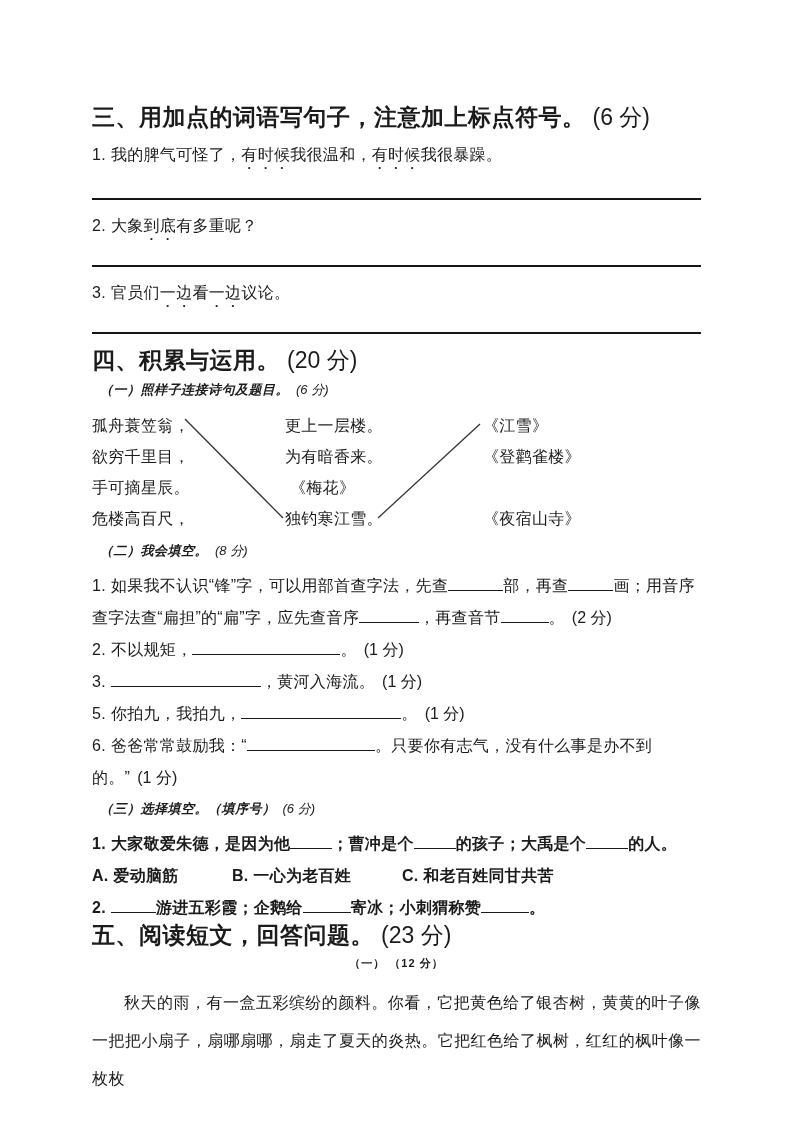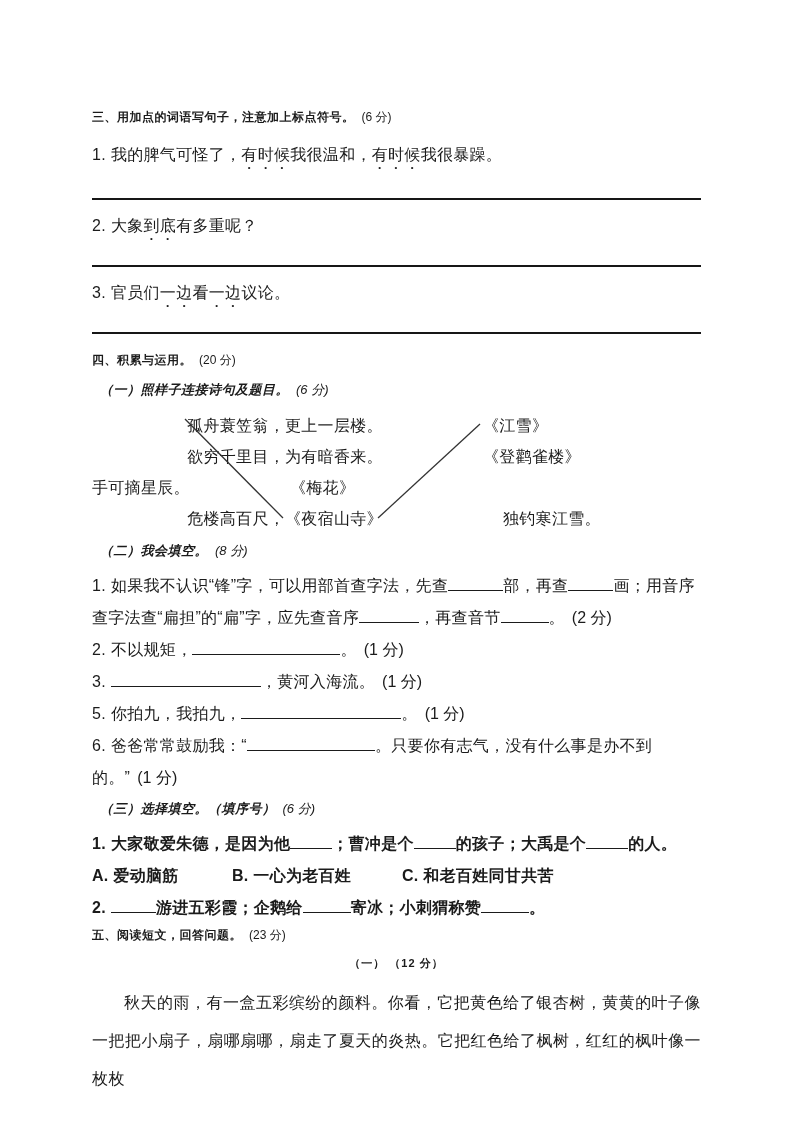--- a/index.html
+++ b/index.html
@@ -10,21 +10,21 @@
     font-family: "Liberation Sans", sans-serif;
     overflow: hidden;
   }
   .page {
     box-sizing: border-box;
     width: 793px; height: 1122px;
     padding: 106px 92px 0 92px;
   }
   
   .sec-title {
-    font-size: 12px; font-weight: 700;
+    font-size: 23px; font-weight: 700;
     line-height: 22px; margin: 0 0 16px 0;
     letter-spacing: 0.5px;
   }
   .sub-title {
     font-size: 13px; font-weight: 700;
     line-height: 22px; margin: 0 0 0 8px;
     letter-spacing: 0.5px;
     font-style: italic;
   }
   .score { font-weight: 400; margin-left: 7px; letter-spacing: 0; }
@@ -46,21 +46,21 @@
   }
   .ml-a { margin-top: 22px; }
   
   .sec4-title { margin-bottom: 8px; }
   .match-block {
     position: relative;
     margin-top: 13px;
     height: 124px;
   }
   .match-row { display: flex; height: 31px; align-items: flex-start; }
-  .match-row .c1 { width: 193px; text-align: right; }
+  .match-row .c1 { width: 193px; }
   .match-row .c2 { width: 198px; }
   .match-row .c3 { flex: 1; }
   .match-cell { font-size: 16px; line-height: 24px; letter-spacing: 0.3px; }
   .match-svg { position: absolute; left: 0; top: 0; pointer-events: none; }
   .sub2-title { margin-top: 2px; }
   .fill-list { margin-top: 8px; }
   .fill { font-size: 16px; line-height: 32px; margin: 0; letter-spacing: 0.3px; }
   .bl {
     display: inline-block;
     border-bottom: 1.6px solid #1b1b1b;
@@ -122,22 +122,22 @@
       <span class="match-cell c1">欲穷千里目，</span>
       <span class="match-cell c2">为有暗香来。</span>
       <span class="match-cell c3">《登鹳雀楼》</span>
     </div>
     <div class="match-row">
       <span class="match-cell c2">手可摘星辰。</span>
       <span class="match-cell c3">《梅花》</span>
     </div>
     <div class="match-row">
       <span class="match-cell c1">危楼高百尺，</span>
+      <span class="match-cell c2">独钓寒江雪。</span>
       <span class="match-cell c3">《夜宿山寺》</span>
-      <span class="match-cell c2">独钓寒江雪。</span>
     </div>
   </div>
 
   <p class="sub-title sub2-title"><span>（二）我会填空。</span><span class="score">(8 分)</span></p>
 
   <div class="fill-list">
     <p class="fill"><span class="qnum">1.</span><span>如果我不认识“锋”字，可以用部首查字法，先查</span><span class="bl" style="width:55px"></span><span>部，再查</span><span class="bl" style="width:45px"></span><span>画；用音序查字法查“扁担”的“扁”字，应先查音序</span><span class="bl" style="width:60px"></span><span>，再查音节</span><span class="bl" style="width:48px"></span><span>。</span><span class="score">(2 分)</span></p>
 
     <p class="fill"><span class="qnum">2.</span><span>不以规矩，</span><span class="bl" style="width:148px"></span><span>。</span><span class="score">(1 分)</span></p>
 

